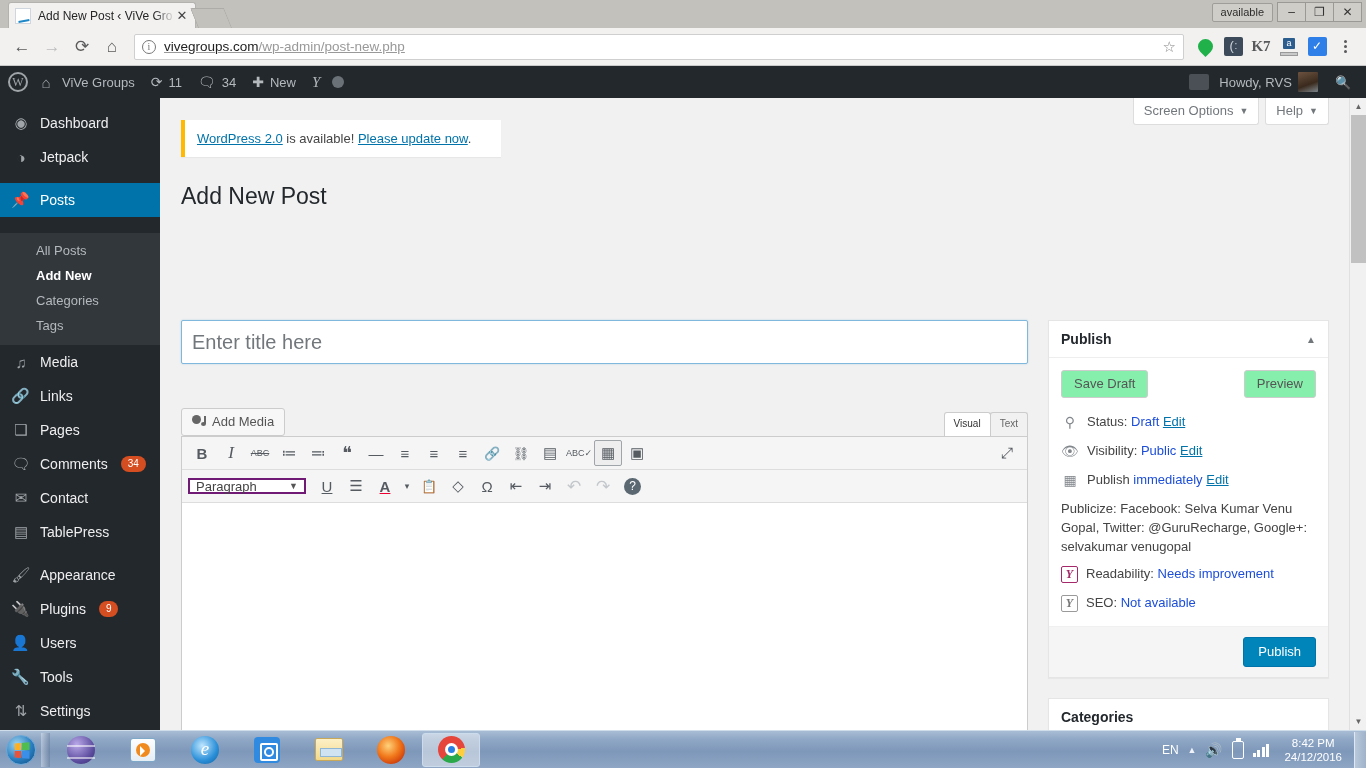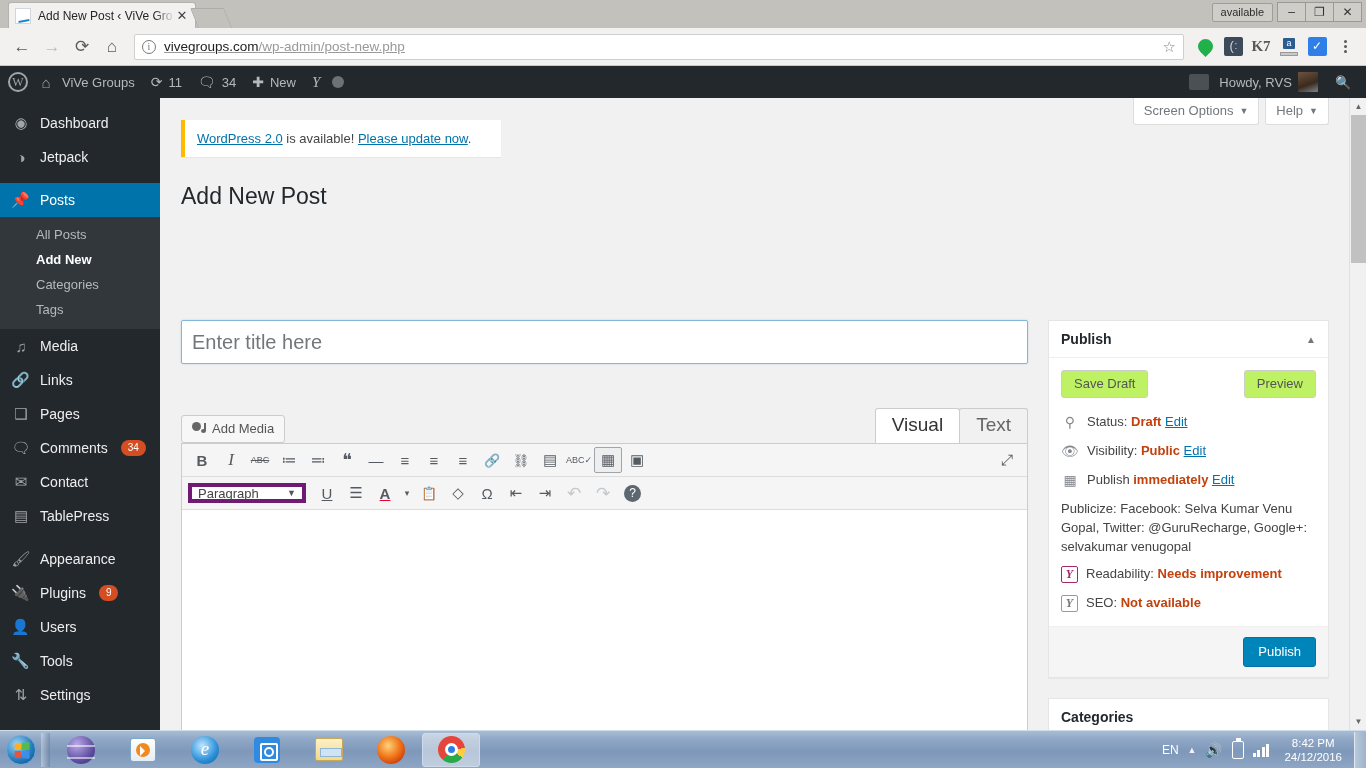--- a/index.html
+++ b/index.html
@@ -130,21 +130,21 @@
     color:#eee; position:relative;
   }
   .menu-item.current { background:#0073aa; color:#fff; font-weight:400; }
   .menu-item.current::after {
     content:""; position:absolute; right:-8px; top:50%; margin-top:-8px;
     border:8px solid transparent; border-left-color:#0073aa;
   }
   .menu-icon { width:20px; text-align:center; font-size:15px; color:#a0a5aa; flex:0 0 20px; }
   .menu-item.current .menu-icon { color:#fff; }
   .menu-sep { height:9px; }
-  .submenu { background:#32373c; padding:5px 0 7px 0; }
+  .submenu { background:#32373c; padding:5px 0 7px 0;margin-top:16px; }
   .submenu a {
     display:block; padding:5px 0 5px 36px; font-size:13px; color:#b4b9be; text-decoration:none;
   }
   .submenu a.active { color:#fff; font-weight:bold; }
   .count-badge {
     background:#d54e21; color:#fff; font-size:10px; border-radius:10px;
     padding:1px 7px; margin-left:4px; line-height:14px;
   }
 
   
@@ -180,62 +180,62 @@
     font-size:13px; padding:5px 10px 6px; display:flex; align-items:center; gap:6px;
   }
   .media-icon { width:14px; height:13px; position:relative; flex:0 0 14px; }
   .media-icon i{ position:absolute; background:#666; }
   .media-icon .d1{left:0;top:0;width:9px;height:9px;border-radius:50%;}
   .media-icon .d2{right:0;top:1px;width:2px;height:8px;}
   .media-icon .d3{right:0;bottom:2px;width:5px;height:4px;border-radius:50%;}
 
   .vt-tabs { margin-left:auto; display:flex; align-items:flex-end; }
   .vt-tab {
-    font-size:19px; padding:5px 16px 7px; border:1px solid #ccc; color:#666;
+    font-size:10px; padding:5px 9px 7px; border:1px solid #ccc; color:#666;
     background:#f1f1f1; border-bottom:none; border-radius:3px 3px 0 0; margin-left:-1px;
   }
   .vt-tab.active { background:#fff; color:#333; }
 
   .editor-box { border:1px solid #ccc; background:#fff; margin-top:0; }
   .tb-row {
     display:flex; align-items:center; background:#f5f5f5; border-bottom:1px solid #ddd;
     padding:3px 6px; gap:1px; min-height:33px; position:relative;
   }
   .tb-row.row2 { border-bottom:1px solid #ddd; }
   .tb-btn {
     width:28px; height:26px; display:flex; align-items:center; justify-content:center;
     color:#555b61; font-size:15px; border:1px solid transparent; border-radius:2px;
   }
   .tb-btn.on { border-color:#a0a5aa; background:#eee; }
   .tb-btn.dim { color:#c3c7cb; }
   .tb-select {
-    height:14px; width:118px; border:4px solid #701a75; background:#fff; font-size:13px;
+    height:14px; width:118px; border:2px solid #701a75; background:#fff; font-size:13px;
     color:#444; padding:6px 6px; display:flex; align-items:center; position:relative; margin-right:6px;
   }
   .tb-select .cd { margin-left:auto; font-size:9px; color:#555; }
   .tb-spacer { margin-left:auto; }
   .editor-canvas { height:300px; background:#fff; }
 
   
   .side-col { position:absolute; right:20px; top:222px; width:281px; }
   .postbox { background:#fff; border:1px solid #e5e5e5; margin-bottom:20px; box-shadow:0 1px 1px rgba(0,0,0,.04); }
   .pb-head {
     height:37px; border-bottom:1px solid #eee; display:flex; align-items:center;
     padding:0 12px; font-size:14px; font-weight:bold; color:#23282d;
   }
   .pb-toggle { margin-left:auto; font-size:10px; color:#72777c; }
   .pb-body { padding:10px 12px 0 12px; }
   .submit-row { display:flex; justify-content:space-between; padding:2px 0 10px; }
   .btn-secondary {
-    background:#bef264; border:1px solid #ccc; border-radius:3px; color:#555;
+    background:#86efac; border:1px solid #ccc; border-radius:3px; color:#555;
     font-size:13px; padding:5px 12px 6px;
   }
   .misc-line { display:flex; align-items:flex-start; gap:8px; font-size:13px; color:#444; padding:6px 0; }
   .misc-icon { width:18px; flex:0 0 18px; text-align:center; color:#82878c; font-size:14px; line-height:17px; }
-  .misc-line b { font-weight:bold; color:#c2410c; }
+  .misc-line b { font-weight:normal; color:#1d4ed8; }
   .misc-line a { color:#0073aa; }
   .publicize { font-size:13px; color:#444; line-height:19px; padding:4px 0 0; }
   .publicize .links { margin-top:1px; }
   .publicize a { color:#0073aa; margin-right:8px; }
   .yoast-badge {
     width:17px; height:17px; flex:0 0 17px; border:1.5px solid #a4286a; border-radius:2px;
     color:#a4286a; font-size:12px; font-weight:bold; text-align:center; line-height:14px;
     font-family:"Liberation Serif",serif; font-style:italic;
   }
   .yoast-badge.grey { border-color:#9a9a9a; color:#777; }

